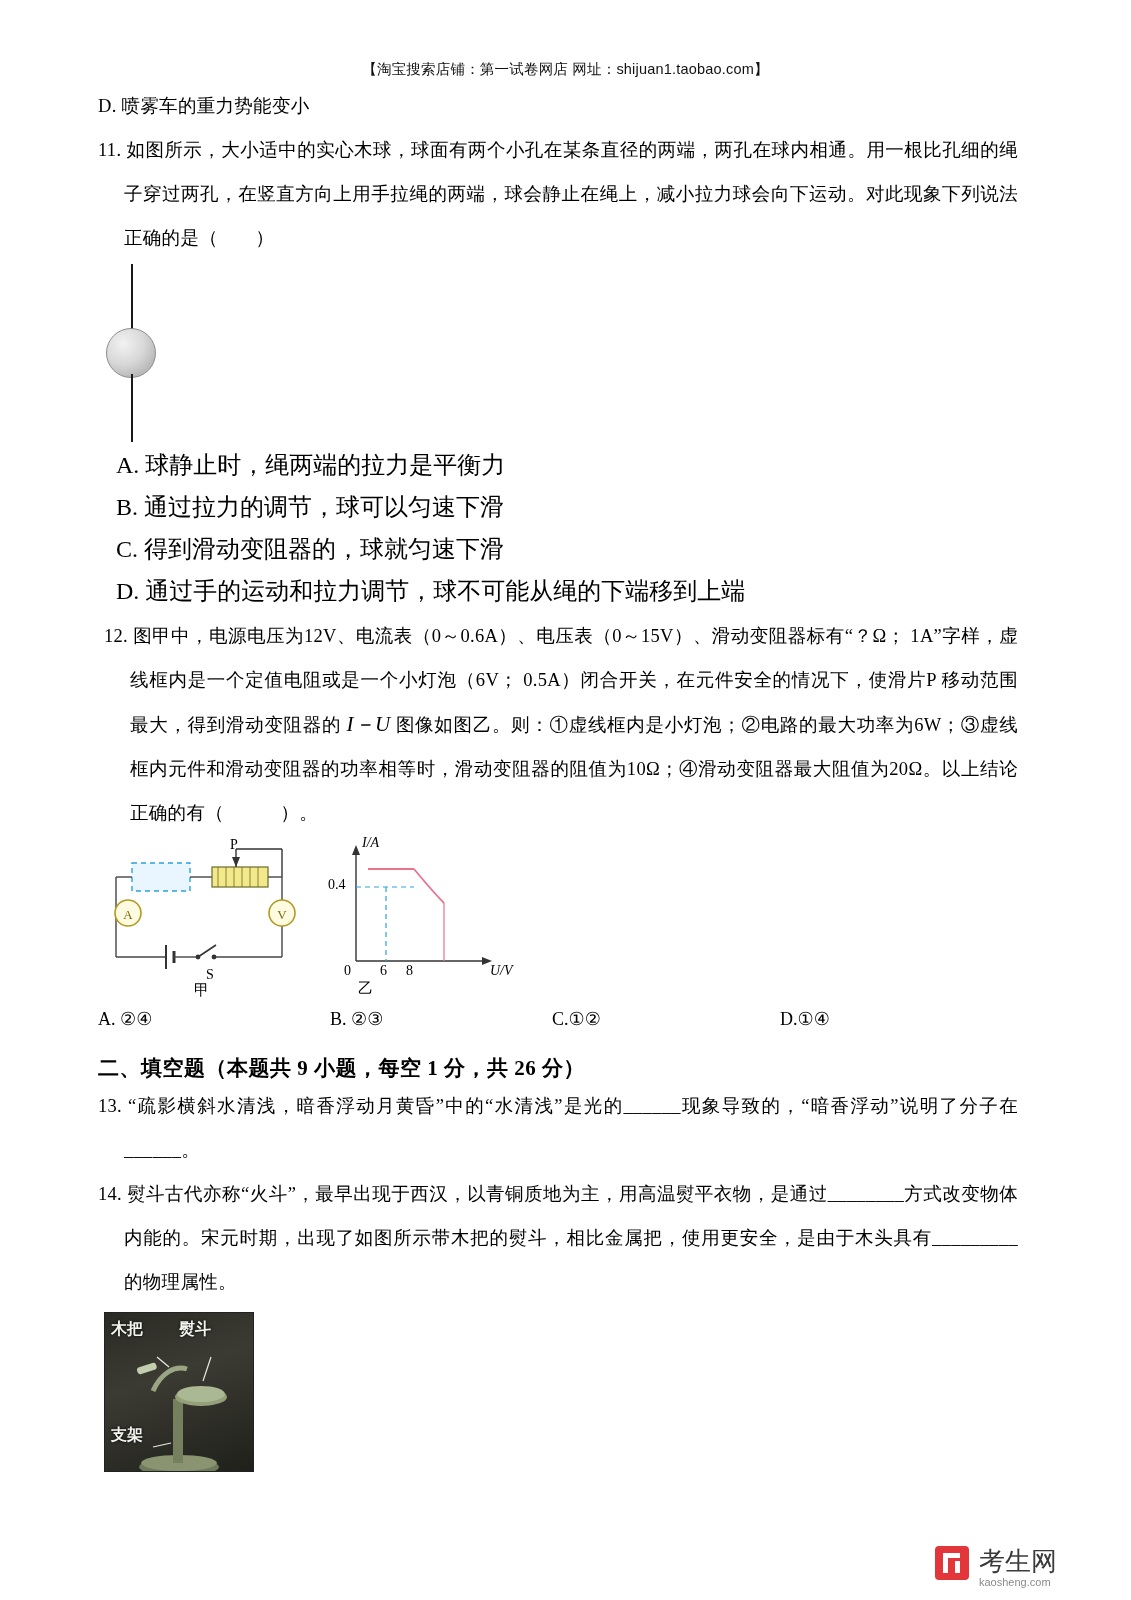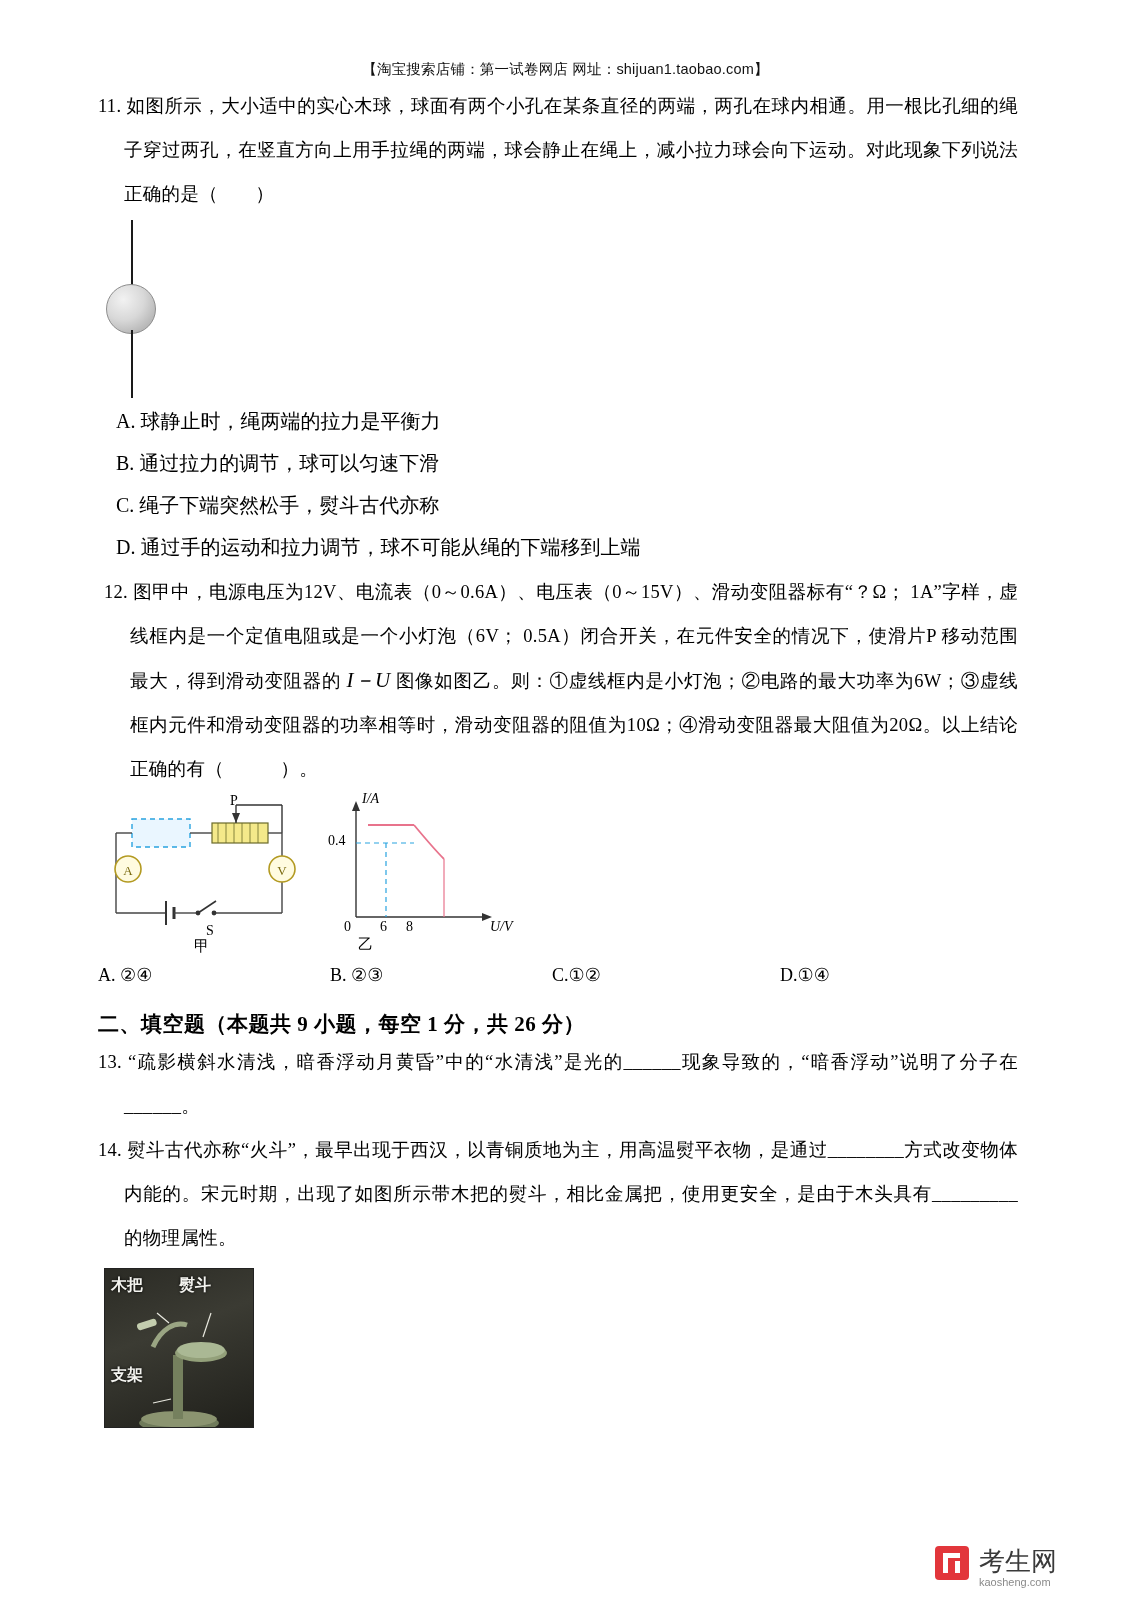--- a/index.html
+++ b/index.html
@@ -24,21 +24,21 @@
   .content { position:absolute; top:84px; left:98px; width:920px; }
 
   p.q {
     margin:0 0 0 0;
     font-size:18.5px;
     line-height:44px;
     text-align:justify;
     letter-spacing:0.3px;
   }
   .hang { padding-left:26px; text-indent:-26px; }
-  .opt { margin:0; font-size:20px; line-height:42px; padding-left:18px; }
+  .opt { margin:0; font-size:24px; line-height:42px; padding-left:18px; }
 
   
   .fig-ball { position:relative; height:180px; margin-top:4px; }
   .fig-ball .line-top {
     position:absolute; left:33px; top:0; width:2px; height:68px; background:#1a1a1a;
   }
   .fig-ball .line-bot {
     position:absolute; left:33px; top:110px; width:2px; height:68px; background:#1a1a1a;
   }
   .fig-ball .ball {
@@ -64,46 +64,47 @@
   .iron-img .lamp {
     position:absolute; left:18px; top:26px; width:112px; height:140px;
   }
   .iron-img .txt {
     position:absolute; color:#f4f4f0; font-size:16px;
     font-family:"Liberation Sans", sans-serif; font-weight:bold;
     text-shadow:0 0 3px #000;
   }
   .iron-img .t1 { left:6px; top:6px; }
   .iron-img .t2 { left:74px; top:6px; }
-  .iron-img .t3 { left:6px; top:96px; }
+  .iron-img .t3 { left:6px; top:112px; }
   .sec-title { font-size:21px; font-weight:bold; margin:15px 0 2px 0; letter-spacing:0.5px; }
 </style>
 </head>
 <body>
 
 <div class="page">
 
   <div class="watermark-top">
     <span>【淘宝搜索店铺：第一试卷网店     网址：shijuan1.taobao.com】</span>
   </div>
 
   <div class="content">
 
+    <p class="q">D. 喷雾车的重力势能变小</p>
 
     <p class="q hang">11. 如图所示，大小适中的实心木球，球面有两个小孔在某条直径的两端，两孔在球内相通。用一根比孔细的绳子穿过两孔，在竖直方向上用手拉绳的两端，球会静止在绳上，减小拉力球会向下运动。对此现象下列说法正确的是（　　）</p>
 
     <div class="fig-ball">
       <div class="line-top"></div>
       <div class="ball"></div>
       <div class="line-bot"></div>
     </div>
 
     <p class="opt">A. 球静止时，绳两端的拉力是平衡力</p>
     <p class="opt">B. 通过拉力的调节，球可以匀速下滑</p>
-    <p class="opt">C. 绳子下端突然松手，熨斗古代亦称</p>
+    <p class="opt">C. 得到滑动变阻器的，球就匀速下滑</p>
     <p class="opt">D. 通过手的运动和拉力调节，球不可能从绳的下端移到上端</p>
 
     <p class="q hang" style="margin-top:2px;margin-left:6px;">
       <span>12. 图甲中，电源电压为12V、电流表（0～0.6A）、电压表（0～15V）、滑动变阻器标有“？Ω；  1A”字样，虚线框内是一个定值电阻或是一个小灯泡（6V；  0.5A）闭合开关，在元件安全的情况下，使滑片P 移动范围最大，得到滑动变阻器的</span>
       <span style="font-style:italic; font-size:21px;">I－U</span>
       <span>图像如图乙。则：①虚线框内是小灯泡；②电路的最大功率为6W；③虚线框内元件和滑动变阻器的功率相等时，滑动变阻器的阻值为10Ω；④滑动变阻器最大阻值为20Ω。以上结论正确的有（　　　）。</span>
     </p>
 
     <div class="fig-circuit">
       <svg width="420" height="150" viewBox="0 0 420 150">

